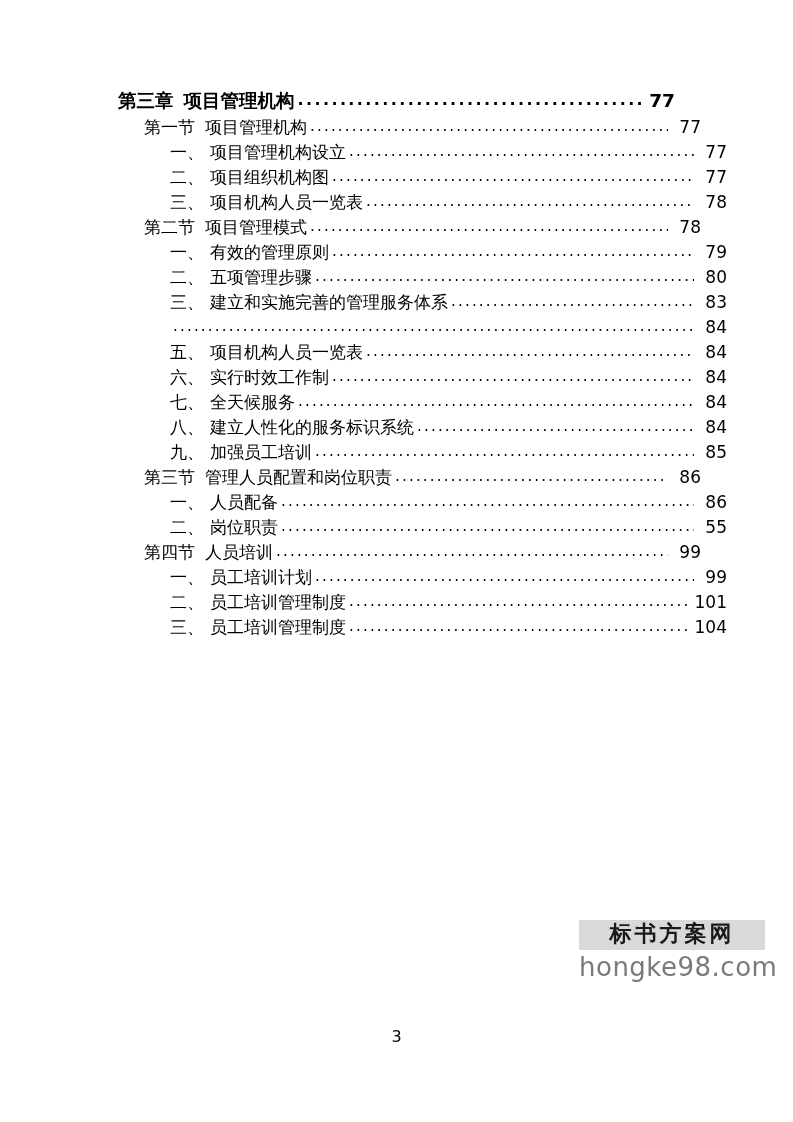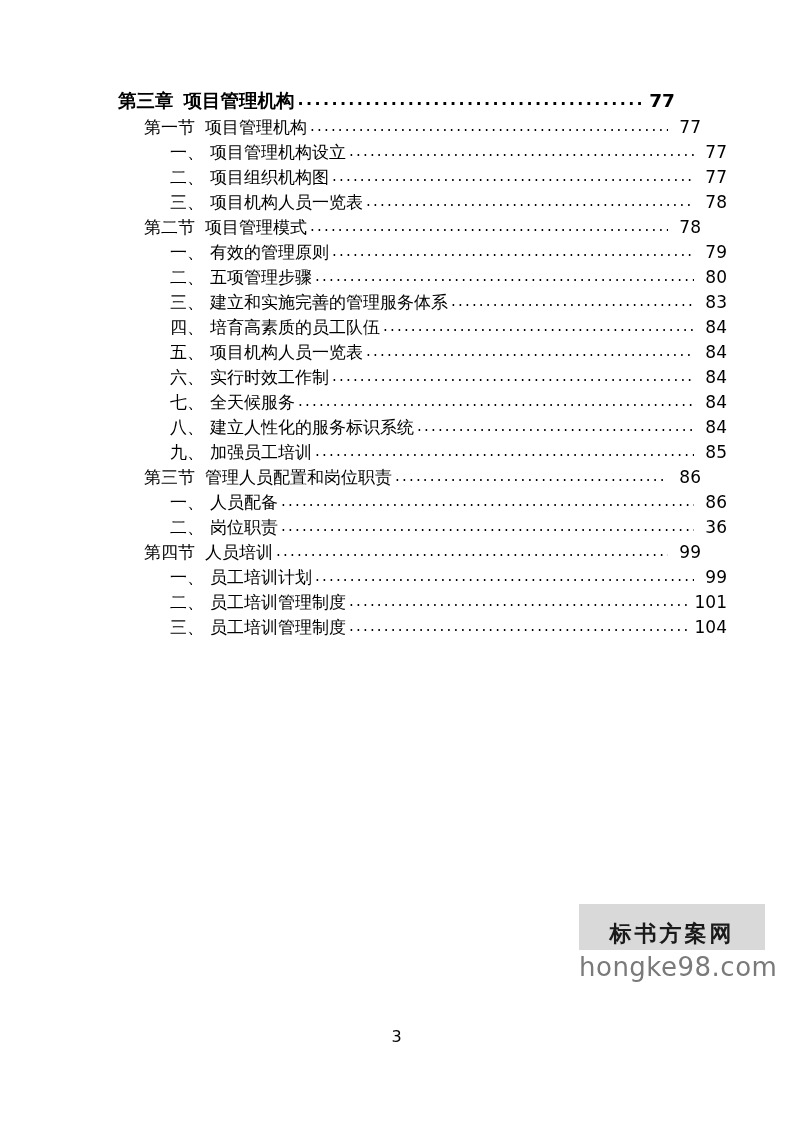--- a/index.html
+++ b/index.html
@@ -85,21 +85,21 @@
     width: 186px;
     text-align: center;
     user-select: none;
   }
   .wm-top {
     background: #d9d9d9;
     color: #1a1a1a;
     font-size: 22px;
     font-weight: bold;
     letter-spacing: 3px;
-    padding: 18px 6px 4px 6px;
+    padding: 2px 6px 4px 6px;
     line-height: 1.1;
     display: block;
     margin-top: 45px;
   }
   .wm-bot {
     display: block;
     color: #7a7a7a;
     font-size: 26px;
     letter-spacing: 0.5px;
     margin-top: 2px;
@@ -151,21 +151,20 @@
         <span class="lbl"><span class="num-label">二、</span><span class="title-text" style="margin-left: 6px;">五项管理步骤</span></span>
         <span class="dots">.........................................................................................</span>
         <span class="pg">80</span>
       </div>
       <div class="toc-row lvl2">
         <span class="lbl"><span class="num-label">三、</span><span class="title-text" style="margin-left: 6px;">建立和实施完善的管理服务体系</span></span>
         <span class="dots">.........................................................................................</span>
         <span class="pg">83</span>
       </div>
       <div class="toc-row lvl2">
-        <span class="lbl"><span class="num-label">四、</span><span class="title-text" style="margin-left: 6px;">培育高素质的员工队伍</span></span>
         <span class="dots">.........................................................................................</span>
         <span class="pg">84</span>
       </div>
       <div class="toc-row lvl2">
         <span class="lbl"><span class="num-label">五、</span><span class="title-text" style="margin-left: 6px;">项目机构人员一览表</span></span>
         <span class="dots">.........................................................................................</span>
         <span class="pg">84</span>
       </div>
       <div class="toc-row lvl2">
         <span class="lbl"><span class="num-label">六、</span><span class="title-text" style="margin-left: 6px;">实行时效工作制</span></span>
@@ -193,21 +192,21 @@
         <span class="pg">86</span>
       </div>
       <div class="toc-row lvl2">
         <span class="lbl"><span class="num-label">一、</span><span class="title-text" style="margin-left: 6px;">人员配备</span></span>
         <span class="dots">.........................................................................................</span>
         <span class="pg">86</span>
       </div>
       <div class="toc-row lvl2">
         <span class="lbl"><span class="num-label">二、</span><span class="title-text" style="margin-left: 6px;">岗位职责</span></span>
         <span class="dots">.........................................................................................</span>
-        <span class="pg">36</span>
+        <span class="pg">55</span>
       </div>
       <div class="toc-row lvl1">
         <span class="lbl"><span class="num-label">第四节</span><span class="title-text" style="margin-left: 10px;">人员培训</span></span>
         <span class="dots">.........................................................................................</span>
         <span class="pg">99</span>
       </div>
       <div class="toc-row lvl2">
         <span class="lbl"><span class="num-label">一、</span><span class="title-text" style="margin-left: 6px;">员工培训计划</span></span>
         <span class="dots">.........................................................................................</span>
         <span class="pg">99</span>

